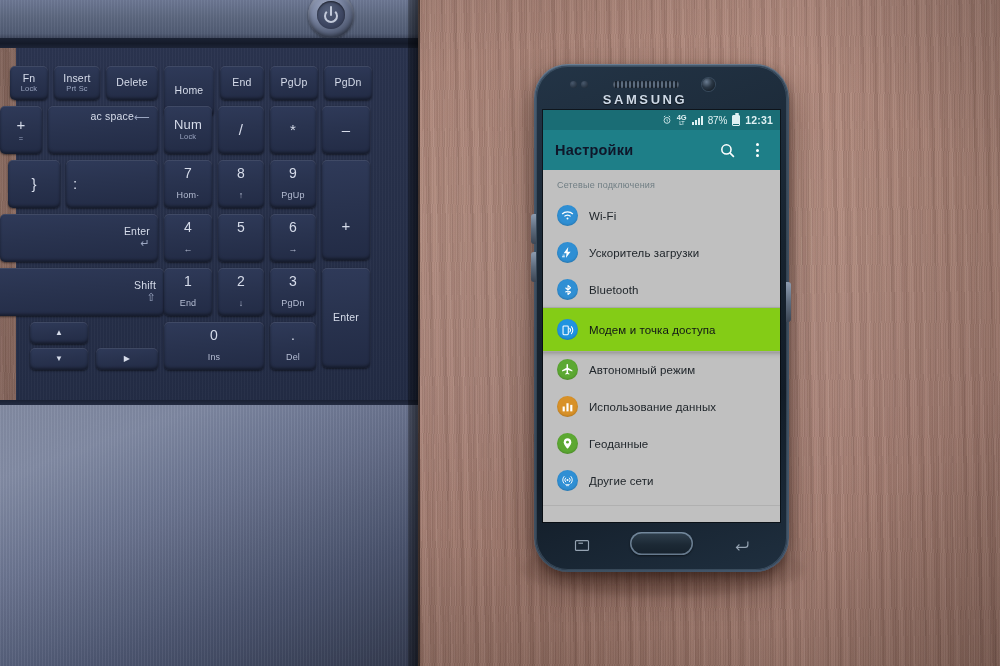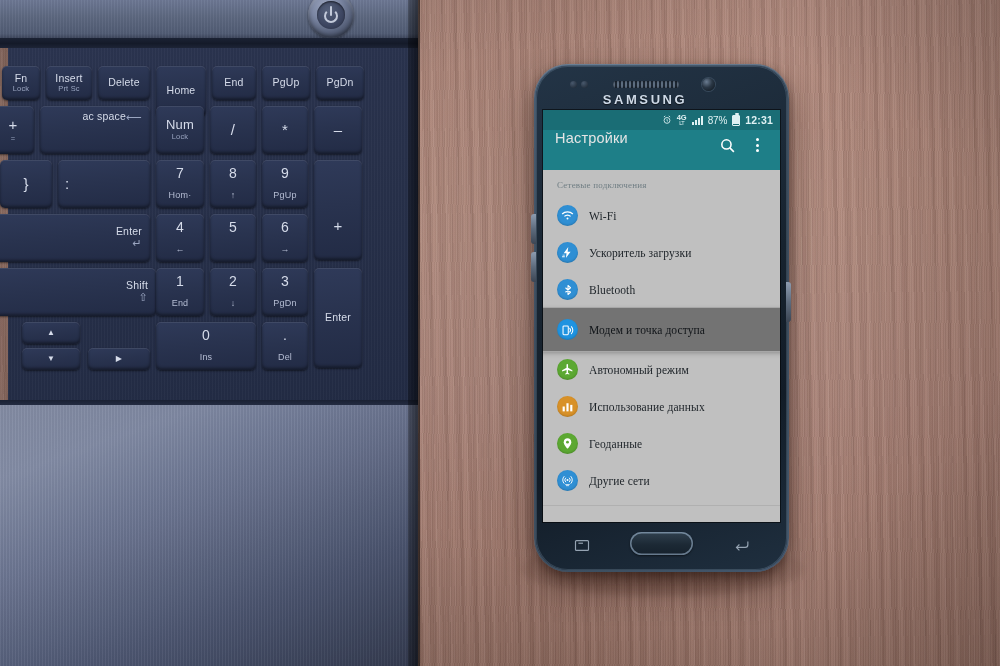--- a/index.html
+++ b/index.html
@@ -61,21 +61,21 @@
     box-shadow:inset 0 1px 2px rgba(0,0,0,.6);
   }
   .power-glyph{
     position:absolute;left:13px;top:5px;width:2px;height:10px;background:#c3cada;border-radius:1px;
   }
   .power-ring{
     position:absolute;left:7px;top:8px;width:14px;height:14px;border-radius:50%;
     border:2px solid #c3cada;border-top-color:transparent;
   }
   .kbd{
-    position:absolute;left:8px;top:48px;width:418px;height:357px;
+    position:absolute;left:16px;top:48px;width:418px;height:357px;
     background:
       repeating-linear-gradient(90deg, rgba(255,255,255,.022) 0 1px, rgba(0,0,0,.025) 1px 3px),
       linear-gradient(170deg,#2b3450 0%,#28314b 40%,#222b44 100%);
   }
   .key{
     position:absolute;border-radius:5px;
     background:linear-gradient(175deg,#2f3a59 0%,#29334f 45%,#222b45 100%);
     box-shadow:inset 0 1px 0 rgba(255,255,255,.09), inset 0 -2px 3px rgba(0,0,0,.38), 0 1px 2px rgba(0,0,0,.5);
     color:#d6dcea;font-size:10.5px;line-height:1.08;
     display:flex;align-items:center;justify-content:center;text-align:center;
@@ -180,42 +180,42 @@
   .sb-pct{font-size:10px;letter-spacing:-.2px;}
   .sb-batt{
     width:8px;height:11px;border:1px solid #dff1f3;border-radius:1px;position:relative;
     background:linear-gradient(180deg,#dff1f3 0 86%, transparent 86%);
   }
   .sb-batt:before{content:"";position:absolute;left:2px;top:-3px;width:4px;height:2px;background:#dff1f3;border-radius:1px;}
   .sb-time{font-size:10.5px;font-weight:bold;letter-spacing:.2px;}
 
   
   .appbar{
-    height:40px;background:#1e7f88;display:flex;align-items:flex-start;
-    padding:0 8px 0 12px;color:#e5e5e5;
+    height:40px;background:#1e7f88;display:flex;align-items:center;
+    padding:0 8px 0 12px;color:#0f172a;font-weight:bold;
   }
   .appbar-title{font-size:14.5px;flex:1;letter-spacing:.2px;}
   .appbar-icon{width:30px;height:30px;display:flex;align-items:center;justify-content:center;}
   .dots{display:flex;flex-direction:column;gap:2.5px;}
   .dots i{display:block;width:3px;height:3px;border-radius:50%;background:#fff;}
 
   
   .listbody{
-    height:412px;background:#c0c0c0;overflow:hidden;position:relative;font-family:Liberation Serif, serif;
+    height:412px;background:#c0c0c0;overflow:hidden;position:relative;
   }
   .sec-head{
     padding:10px 0 7px 14px;font-size:9px;color:#6f7d83;letter-spacing:.2px;
   }
   .row{
     display:flex;align-items:center;gap:11px;
     height:37px;padding-left:14px;position:relative;
   }
   .row .lbl{font-size:11.5px;color:#20262b;letter-spacing:.1px;}
   .row.selected{
-    background:#737373;margin:0 -6px;padding-left:20px;
+    background:#84cc16;margin:0 -6px;padding-left:20px;
     box-shadow:0 0 0 1px #a7a7a7, 0 2px 5px rgba(0,0,0,.28);
     z-index:3;height:43px;
   }
   .row.selected .lbl{color:#101418;}
   .divider{height:1px;background:#b0b0b0;margin-left:0;}
   .ico{
     width:21px;height:21px;border-radius:50%;flex:none;position:relative;
     display:flex;align-items:center;justify-content:center;
     box-shadow:inset 0 -1px 2px rgba(0,0,0,.18);
   }

